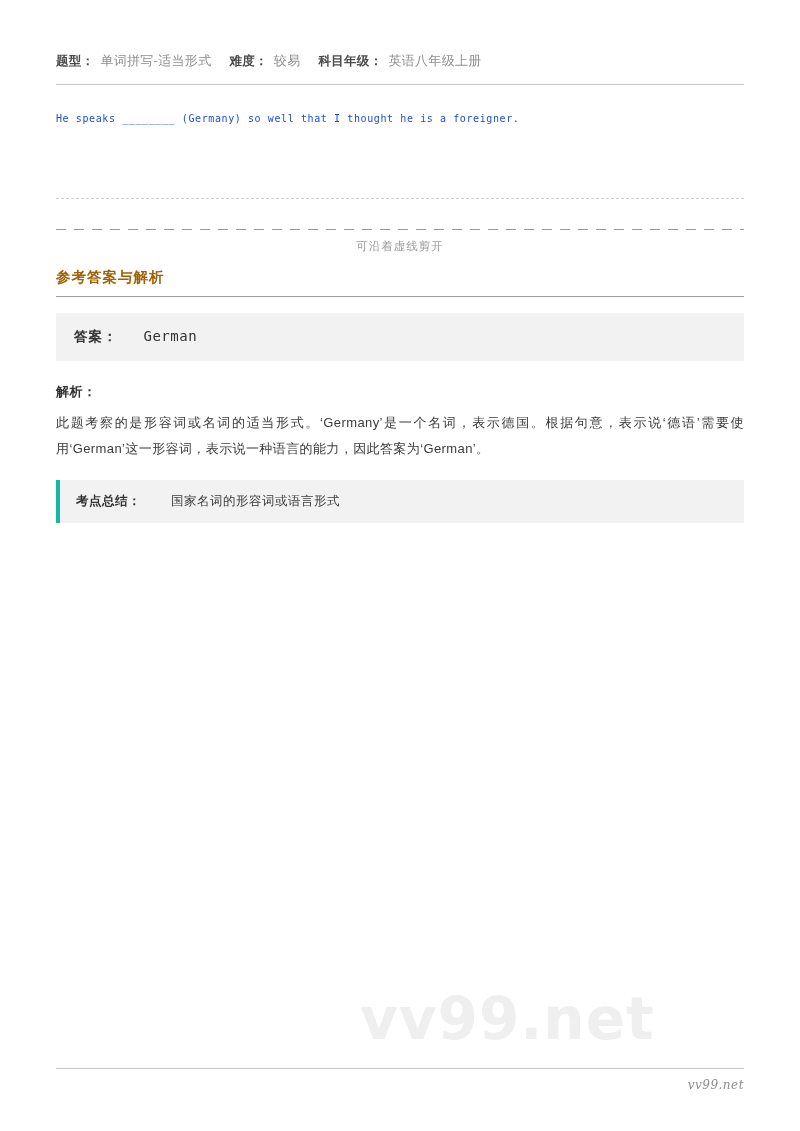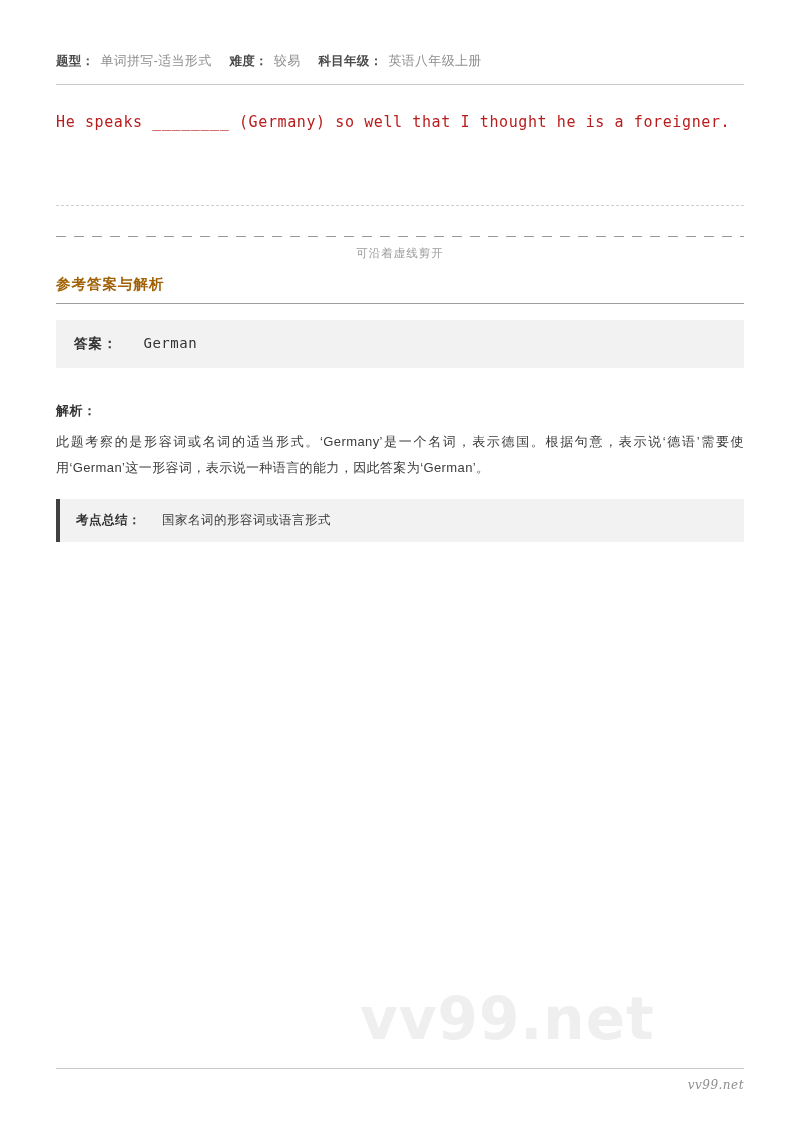--- a/index.html
+++ b/index.html
@@ -44,22 +44,22 @@
     margin-right: 12px;
   }
   .meta-rule {
     border-bottom: 1px solid #c9c9c9;
     margin-top: 14px;
   }
 
   
   .question {
     font-family: "DejaVu Sans Mono", monospace;
-    font-size: 15px;
-    color: #b91c1c;
+    font-size: 10px;
+    color: #1d4ed8;
     letter-spacing: 0.6px;
     margin-top: 28px;
     white-space: pre-wrap;
   }
 
   .answer-space { height: 62px; }
 
   .dotted-rule {
     border-top: 1px dashed #cfcfcf;
     margin-top: 12px;
@@ -105,43 +105,43 @@
     letter-spacing: 1px;
   }
   .answer-value {
     font-family: "DejaVu Sans Mono", monospace;
     font-size: 14px;
     color: #333;
     letter-spacing: 0.5px;
   }
 
   .explain-label {
-    margin-top: 34px;
+    margin-top: 22px;
     font-size: 13px;
     font-weight: bold;
     color: #333;
     letter-spacing: 0.5px;
   }
   .explain-text {
     margin-top: 9px;
     font-size: 13px;
     line-height: 2.0;
     color: #3b3b3b;
     text-align: justify;
     letter-spacing: 0.4px;
   }
 
   .summary-box {
     margin-top: 18px;
     background: #f2f2f2;
-    border-left: 4px solid #404040;
+    border-left: 4px solid #14b8a6;
     padding: 13px 16px;
     display: flex;
     align-items: baseline;
-    gap: 21px;
+    gap: 30px;
   }
   .summary-label {
     font-size: 12.5px;
     font-weight: bold;
     color: #333;
     letter-spacing: 0.5px;
     white-space: nowrap;
   }
   .summary-text {
     font-size: 12.5px;

